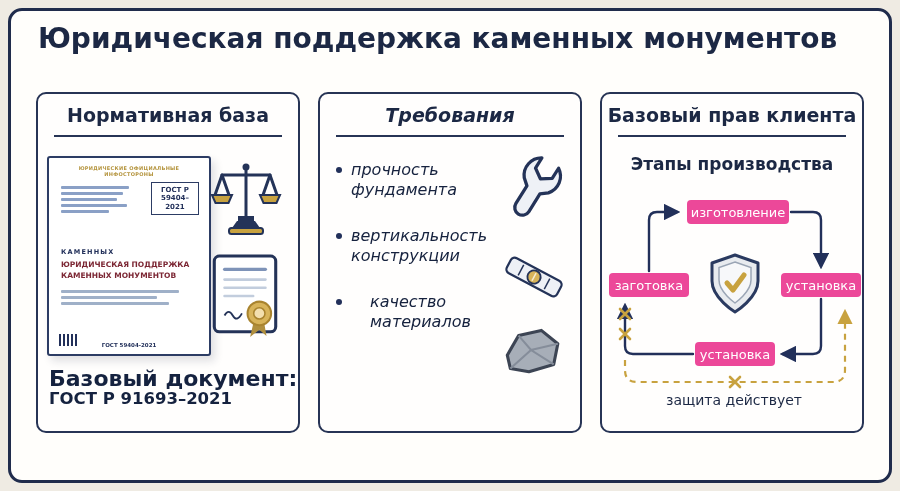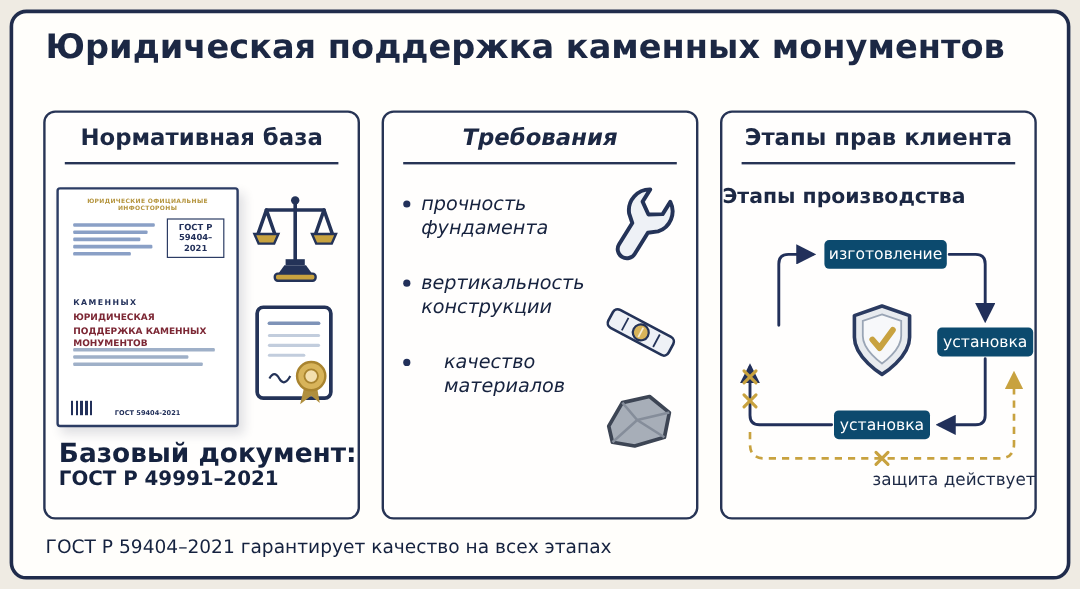--- a/index.html
+++ b/index.html
@@ -7,21 +7,21 @@
   .stage { position:relative; width:900px; height:491px; background:#efebe3; overflow:hidden; }
   .card { position:absolute; inset:8px; background:#fffefb; border:3px solid #202c4c; border-radius:14px; }
   .main-title { position:absolute; left:38px; top:22px; font-size:28px; font-weight:bold; color:#1c2844; white-space:nowrap; }
 
   .panel { position:absolute; top:92px; height:341px; width:264px; background:#fffefd; border:2px solid #273455; border-radius:10px; }
   .panel-1 { left:36px; } .panel-2 { left:318px;font-style:italic; } .panel-3 { left:600px; }
   .panel-header { text-align:center; font-weight:bold; font-size:19px; color:#1c2844; padding-top:10px; }
   .panel-rule { border-top:2px solid #273455; margin:9px 16px 0; }
 
   
-  .doc { position:absolute; left:9px; top:62px; width:152px; height:200px; background:#ffffff; border:2.5px solid #2c3c64; border-radius:3px; box-shadow:4px 5px 9px rgba(25,35,65,.14); }
+  .doc { position:absolute; left:9px; top:62px; width:164px; height:200px; background:#ffffff; border:2.5px solid #2c3c64; border-radius:3px; box-shadow:4px 5px 9px rgba(25,35,65,.14); }
   .doc * { position:absolute; }
   .doc-masthead { top:7px; left:5px; right:5px; text-align:center; font-size:5px; font-weight:bold; color:#b5953f; letter-spacing:.3px; }
   .doc-bar { height:2.5px; background:#8aa0c6; border-radius:1px; }
   .bar-b1{ top:28px; left:12px; width:68px; } .bar-b2{ top:34px; left:12px; width:62px; }
   .bar-b3{ top:40px; left:12px; width:56px; } .bar-b4{ top:46px; left:12px; width:66px; }
   .bar-b5{ top:52px; left:12px; width:48px; }
   .doc-gost { top:24px; right:10px; width:48px; border:1.5px solid #2c3c64; padding:3px 2px; font-size:7px; font-weight:bold; color:#22305a; text-align:center; white-space:pre-line; line-height:1.2; }
   .doc-standard { top:90px; left:12px; font-size:6.5px; font-weight:bold; color:#22305a; letter-spacing:1.2px; }
   .doc-title { top:102px; left:12px; right:14px; font-size:7.5px; font-weight:bold; color:#7c2734; line-height:1.4; }
   .bar-g { background:#9fb0c8; }
@@ -34,30 +34,30 @@
   .caption-label { position:absolute; left:11px; top:272px; font-size:22px; font-weight:bold; color:#15223f; }
   .caption-value { position:absolute; left:11px; top:295px; font-size:16.5px; font-weight:bold; color:#15223f; }
 
   
   .req-item { position:absolute; left:16px; width:160px; display:flex; gap:9px; font-size:16px; color:#16223e; line-height:1.28; }
   .req-1{ top:66px; } .req-2{ top:132px; } .req-3{ top:198px;gap:28px; }
   .req-dot { flex:0 0 auto; width:6px; height:6px; border-radius:50%; background:#22305a; margin-top:7px; }
   .rot { transform-origin:center; }
 
   
-  .subtitle { position:absolute; top:60px; left:0; right:0; text-align:left; font-size:17px; font-weight:bold; color:#1c2844; }
+  .subtitle { position:absolute; top:60px; left:0; right:0; text-align:center; font-size:17px; font-weight:bold; color:#1c2844; }
   .diagram { position:absolute; left:3px; top:92px; width:258px; height:240px; }
   .diagram > svg { position:absolute; left:0; top:0; }
-  .pill { position:absolute; height:24px; background:#0c4a6e; color:#ffffff; font-size:13px; border-radius:4px; display:flex; align-items:center; justify-content:center; }
+  .pill { position:absolute; height:24px; background:#ec4899; color:#ffffff; font-size:13px; border-radius:4px; display:flex; align-items:center; justify-content:center; }
   .pill-top    { left:82px;  top:14px;  width:102px; }
   .pill-left   { left:4px;   top:87px;  width:80px; }
   .pill-right  { left:176px; top:87px;  width:80px; }
   .pill-bottom { left:90px;  top:156px; width:80px; }
   .shield-wrap { position:absolute; left:103px; top:67px; width:54px; height:62px; }
-  .flow-note { position:absolute; top:206px; left:0; right:0; text-align:right; font-size:14px; color:#1c2844; }
+  .flow-note { position:absolute; top:206px; left:0; right:0; text-align:center; font-size:14px; color:#1c2844; }
 
   .footer-text { position:absolute; left:38px; top:447px; font-size:15.5px; color:#15223f; }
 </style>
 </head>
 <body>
 
 <div class="stage">
   <div class="card"></div>
   <div class="main-title">Юридическая поддержка каменных монументов</div>
 
@@ -109,21 +109,21 @@
         <line x1="12" y1="33" x2="52" y2="33" stroke="#c2cddd" stroke-width="2.5" stroke-linecap="round"></line>
         <line x1="12" y1="41" x2="40" y2="41" stroke="#c2cddd" stroke-width="2.5" stroke-linecap="round"></line>
         <path d="M12 60 q4 -7 8 0 t9 -2" stroke="#243358" stroke-width="1.8" fill="none"></path>
         <path d="M41 64 L37 81 L46 74 L53 80 L50 63 Z" fill="#b08f3e"></path>
         <circle cx="46" cy="58" r="11.5" fill="#d8b45a" stroke="#a9842f" stroke-width="2"></circle>
         <circle cx="46" cy="58" r="5.5" fill="#f3dfae" stroke="#a9842f" stroke-width="1.5"></circle>
       </svg>
     </div>
 
     <div class="caption-label">Базовый документ:</div>
-    <div class="caption-value">ГОСТ Р 49991–2021</div>
+    <div class="caption-value">ГОСТ Р 91693–2021</div>
   </div>
 
   <div class="panel panel-2">
     <div class="panel-header">Требования</div>
     <div class="panel-rule"></div>
 
     <div class="req-item req-1">
       <span class="req-dot"></span>
       <span>прочность фундамента</span>
     </div>
@@ -156,21 +156,21 @@
 
     <div class="icon-abs" style="left:178px; top:228px; width:66px; height:56px;">
       <svg width="66" height="56" viewBox="0 0 64 52">
         <path d="M9 31 L20 12 L42 7 L58 20 L54 40 L30 47 L12 44 Z" fill="#a7aeb8" stroke="#3d4554" stroke-width="3" stroke-linejoin="round"></path>
         <path d="M20 12 L32 26 L54 40 M32 26 L12 44 M32 26 L58 20" stroke="#858d9a" stroke-width="2" fill="none"></path>
       </svg>
     </div>
   </div>
 
   <div class="panel panel-3">
-    <div class="panel-header">Этапы прав клиента</div>
+    <div class="panel-header">Базовый прав клиента</div>
     <div class="panel-rule"></div>
     <div class="subtitle">Этапы производства</div>
 
     <div class="diagram">
       <svg width="258" height="240" viewBox="0 0 258 240">
         <defs>
           <marker id="ahn" viewBox="0 0 10 10" markerWidth="7" markerHeight="7" refX="8" refY="5" orient="auto">
               <path d="M0 0 L10 5 L0 10 Z" fill="#22305a"></path>
             </marker>
           <marker id="ahg" viewBox="0 0 10 10" markerWidth="7" markerHeight="7" refX="8" refY="5" orient="auto">
@@ -185,29 +185,29 @@
         </g>
         <path d="M20 174 V184 Q20 196 32 196 H228 Q240 196 240 184 V126" fill="none" stroke="#c8a23f" stroke-width="2.2" stroke-dasharray="6 5" marker-end="url(#ahg)"></path>
         <g stroke="#c8a23f" stroke-width="2.6" stroke-linecap="round">
           <path d="M15 123 L25 133 M25 123 L15 133"></path>
           <path d="M15 143 L25 153 M25 143 L15 153"></path>
           <path d="M125 191 L135 201 M135 191 L125 201"></path>
         </g>
       </svg>
 
       <div class="pill pill-top">изготовление</div>
+      <div class="pill pill-left">заготовка</div>
       <div class="pill pill-right">установка</div>
       <div class="pill pill-bottom">установка</div>
 
       <div class="shield-wrap">
         <svg width="54" height="62" viewBox="0 0 54 62">
           <path d="M27 2 L50 10 V28 C50 45 27 59 27 59 C27 59 4 45 4 28 V10 Z" fill="#e8ebef" stroke="#2a3a60" stroke-width="3" stroke-linejoin="round"></path>
           <path d="M27 9 L43 14.5 V27 C43 39 27 50 27 50 C27 50 11 39 11 27 V14.5 Z" fill="#f7f8fa" stroke="#9aa5b5" stroke-width="1.5"></path>
           <path d="M19 30 L25 37 L36 22" stroke="#c8a23f" stroke-width="5" fill="none" stroke-linecap="round" stroke-linejoin="round"></path>
         </svg>
       </div>
 
       <div class="flow-note">защита действует</div>
     </div>
   </div>
 
-  <div class="footer-text">ГОСТ Р 59404–2021 гарантирует качество на всех этапах</div>
 </div>
 
 </body></html>

